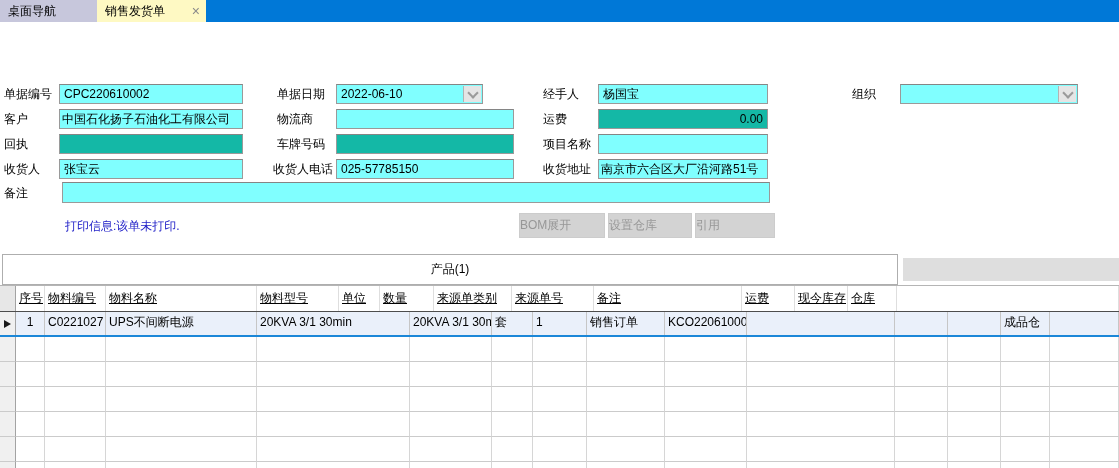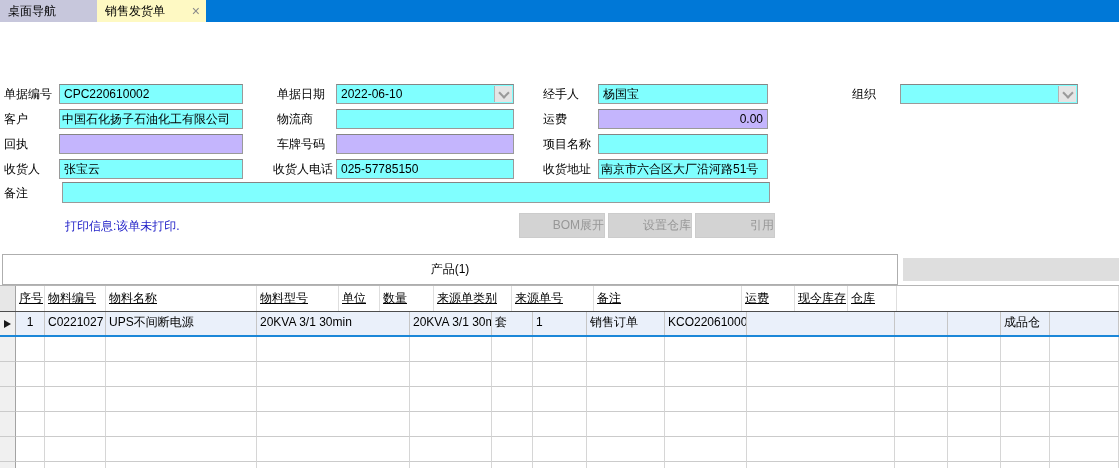--- a/index.html
+++ b/index.html
@@ -9,31 +9,31 @@
   
   .tabbar{position:absolute;left:0;top:0;width:100%;height:22px;background:#0078D7;}
   .tab{position:absolute;top:0;height:22px;line-height:22px;padding:0 8px;box-sizing:border-box;cursor:default;}
   .tab.inactive{left:0;width:97px;background:#C7C7DC;color:#000;font-family:Liberation Serif, serif;}
   .tab.active{left:97px;width:109px;background:#fef9c3;color:#000;}
   .tab .close{position:absolute;right:6px;top:0;color:#8a8a8a;font-size:14px;line-height:22px;}
 
   
   .lbl{position:absolute;height:20px;line-height:20px;white-space:nowrap;}
   .fld{position:absolute;height:20px;box-sizing:border-box;border:1px solid #9a9a9a;border-top-color:#858585;
-       background:#c4b5fd;line-height:18px;padding:0 4px;white-space:nowrap;overflow:hidden;}
+       background:#14b8a6;line-height:18px;padding:0 4px;white-space:nowrap;overflow:hidden;}
   .cyan{background:#80FFFF;}
   .num{text-align:right;}
   .ddbtn{position:absolute;top:1px;right:1px;bottom:1px;width:17px;background:#E5E5E5;
          border-left:1px solid #b3b3b3;display:flex;align-items:center;justify-content:center;}
   .chev{width:6px;height:6px;border-right:2px solid #9a9a9a;border-bottom:2px solid #9a9a9a;
         transform:rotate(45deg);margin-top:-3px;}
 
   .printinfo{position:absolute;left:65px;top:218px;color:#2323C8;white-space:nowrap;}
   .btn{position:absolute;top:213px;height:25px;box-sizing:border-box;background:#D3D3D3;color:#979797;
-       border:1px solid #cccccc;text-align:right;line-height:23px;}
+       border:1px solid #cccccc;text-align:left;line-height:23px;}
 
   
   .band{position:absolute;left:2px;top:254px;width:896px;height:31px;box-sizing:border-box;
         border:1px solid #aeaeae;background:#fff;text-align:center;line-height:29px;}
   .graybox{position:absolute;left:903px;top:258px;width:216px;height:23px;background:#DEDEDE;}
 
   
   .grid{position:absolute;left:0;top:285px;width:1119px;bottom:0;overflow:hidden;}
   .hrow{display:flex;height:25px;border-top:1px solid #b5b5b5;border-bottom:1px solid #4d4d4d;background:#fff;text-decoration:underline;}
   .drow{display:flex;height:23px;background:#EAF0FA;border-bottom:2px solid #1B87D8;}
@@ -66,21 +66,21 @@
     <div class="tab active">
       <span>销售发货单</span>
       <span class="close">×</span>
     </div>
   </div>
 
   <div class="lbl" style="left:4px;top:84px">单据编号</div>
   <div class="fld cyan" style="left:59px;top:84px;width:184px">CPC220610002</div>
 
   <div class="lbl" style="left:277px;top:84px">单据日期</div>
-  <div class="fld cyan" style="left:336px;top:84px;width:178px">
+  <div class="fld cyan" style="left:336px;top:84px;width:147px">
     <span>2022-06-10</span>
     <span class="ddbtn">
         <span class="chev"></span>
       </span>
   </div>
 
   <div class="lbl" style="left:543px;top:84px">经手人</div>
   <div class="fld cyan" style="left:598px;top:84px;width:170px">杨国宝</div>
 
   <div class="lbl" style="left:852px;top:84px">组织</div>

